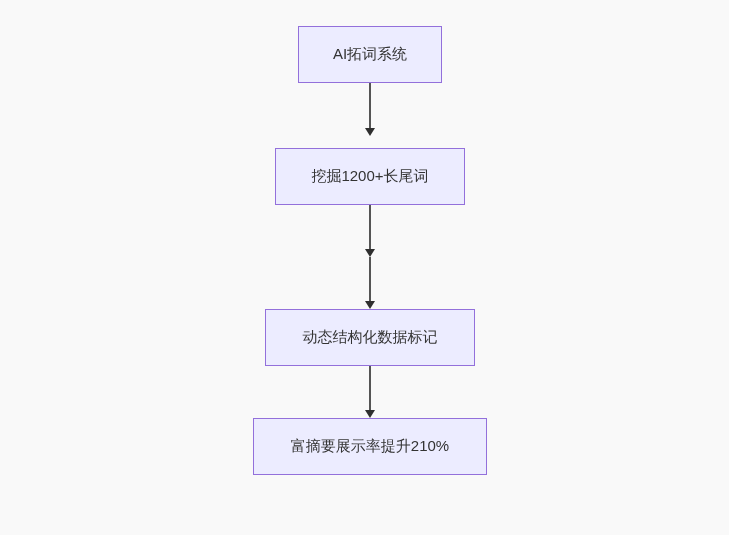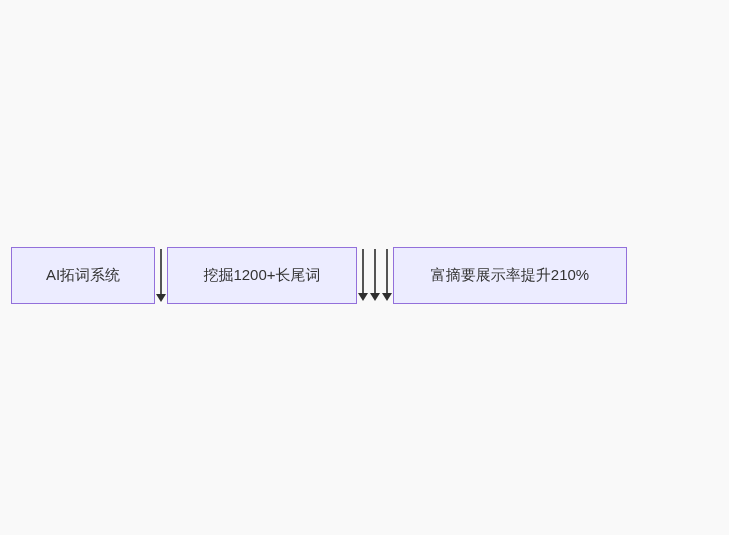--- a/index.html
+++ b/index.html
@@ -9,41 +9,41 @@
     height: 535px;
     background: #f9f9f9;
     overflow: hidden;
     font-family: "Liberation Sans", "DejaVu Sans", sans-serif;
   }
   .canvas {
     position: relative;
     width: 729px;
     height: 535px;
     box-sizing: border-box;
-    padding-top: 15px;
+    padding-top: 26px;
     padding-left: 11px; 
     display: flex;
-    flex-direction: row;
+    flex-direction: column;
     align-items: center;
   }
   .node {
     box-sizing: border-box;
     height: 57px;
     background: #ECECFF;
     border: 1px solid #9370DB;
     color: #333333;
     font-size: 15px;
     display: flex;
     align-items: center;
     justify-content: center;
     text-align: center;
     flex: 0 0 auto;
   }
   .node.n0 { width: 144px; }
-  .node.n1 { width: 190px; }
+  .node.n1 { width: 190px; margin-top: 12px; }
   .node.n2 { width: 220px; }
   .node.n3 { width: 210px; }
   .node.n4 { width: 234px; }
   .arrow {
     position: relative;
     width: 12px;
     flex: 0 0 auto;
   }
   .arrow.first { height: 53px; }
   .arrow.rest  { height: 52px; }
@@ -79,18 +79,19 @@
 
   <div class="arrow first"></div>
 
   <div class="node n1">挖掘1200+长尾词</div>
 
   <div class="arrow rest"></div>
 
 
   <div class="arrow rest"></div>
 
+  <div class="node n3">动态结构化数据标记</div>
 
   <div class="arrow rest"></div>
 
   <div class="node n4">富摘要展示率提升210%</div>
 
 </div>
 
 </body></html>

